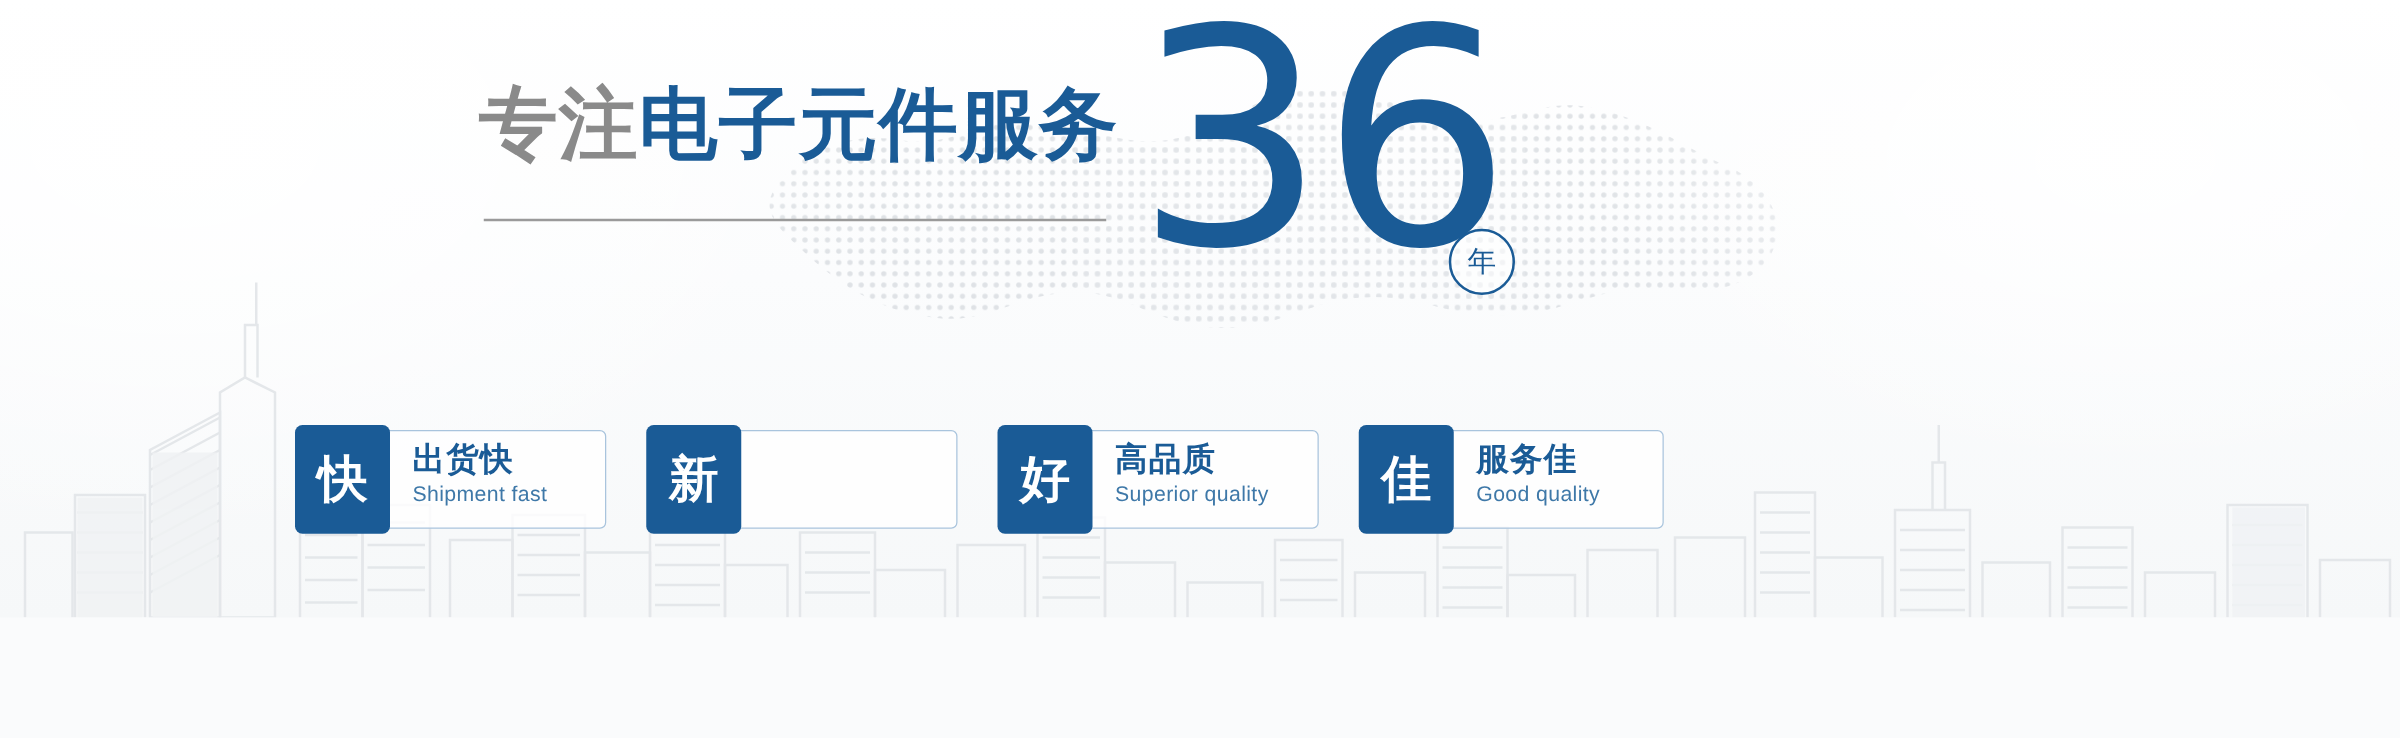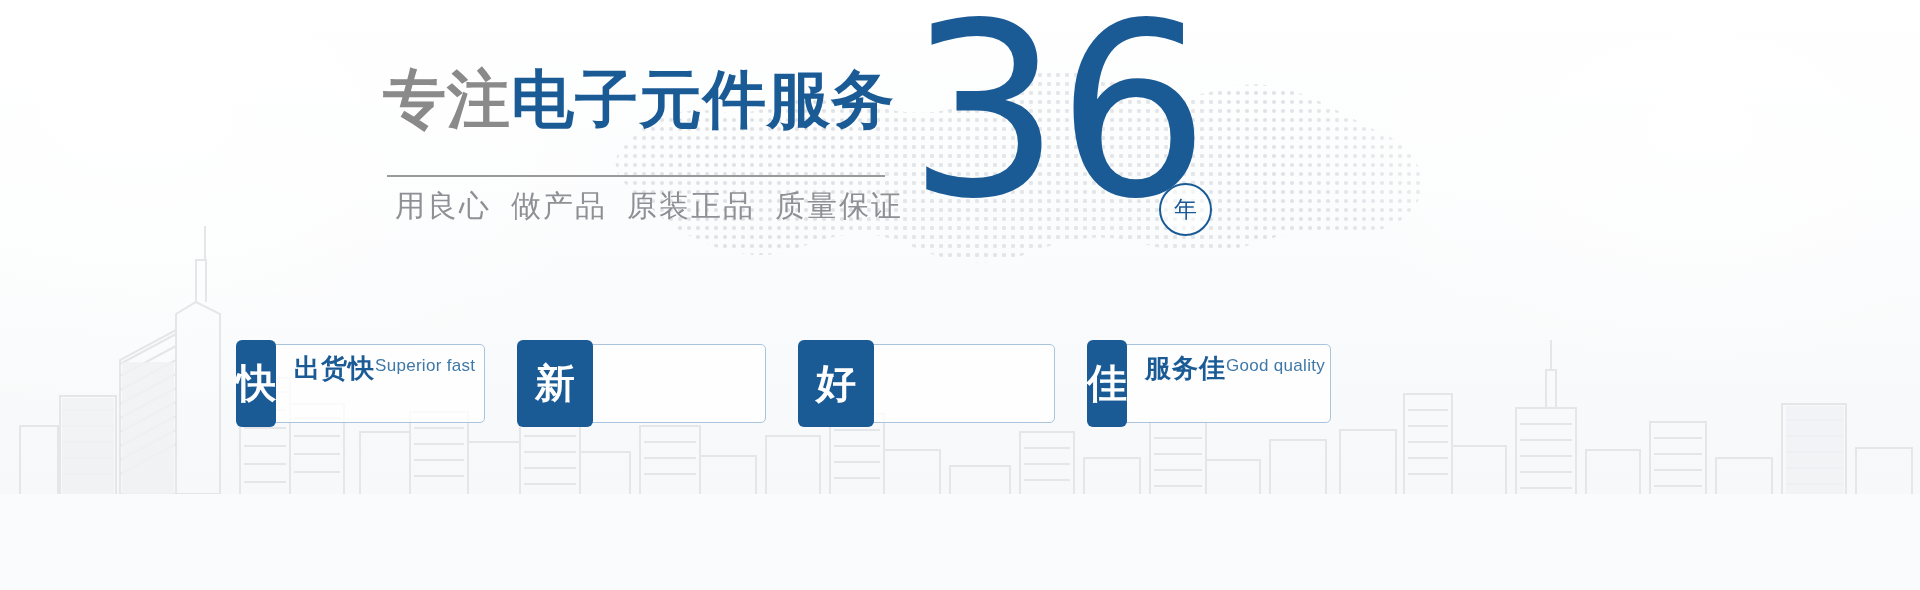--- a/index.html
+++ b/index.html
@@ -126,21 +126,21 @@
     font-size:40px;
     font-weight:700;
     display:flex;
     align-items:center;
     justify-content:center;
     font-family:"DejaVu Sans","Liberation Sans",sans-serif;
   }
   .card-text {
     padding:9px 22px 0 18px;
     display:flex;
-    flex-direction:row;
+    flex-direction:column;
     justify-content:flex-start;
   }
   .card-title {
     font-size:26px;
     font-weight:700;
     color:#1a5b96;
     letter-spacing:1px;
     line-height:1.15;
     white-space:nowrap;
     font-family:"DejaVu Sans","Liberation Sans",sans-serif;
@@ -273,43 +273,44 @@
   </div>
 
   <div id="headline-block">
     <div id="headline">
       <span class="gray">专注</span><span class="blue">电子元件服务</span>
     </div>
   </div>
 
   <div id="divider"></div>
 
-  <div id="subtitle">
-    <span>用良心</span><span>做产品</span><span>原装正品</span><span>质量保证</span>
-  </div>
 
   <div id="bignum">36</div>
   <div id="year-badge">年</div>
 
   <div id="cards">
 
     <div class="card card-1">
       <div class="card-badge">快</div>
       <div class="card-text">
         <div class="card-title">出货快</div>
-        <div class="card-sub">Superior fast</div>
+        <div class="card-sub">Shipment fast</div>
       </div>
     </div>
 
     <div class="card card-2">
       <div class="card-badge">新</div>
     </div>
 
     <div class="card card-3">
       <div class="card-badge">好</div>
+      <div class="card-text">
+        <div class="card-title">高品质</div>
+        <div class="card-sub">Superior quality</div>
+      </div>
     </div>
 
     <div class="card card-4">
       <div class="card-badge">佳</div>
       <div class="card-text">
         <div class="card-title">服务佳</div>
         <div class="card-sub">Good quality</div>
       </div>
     </div>
 

